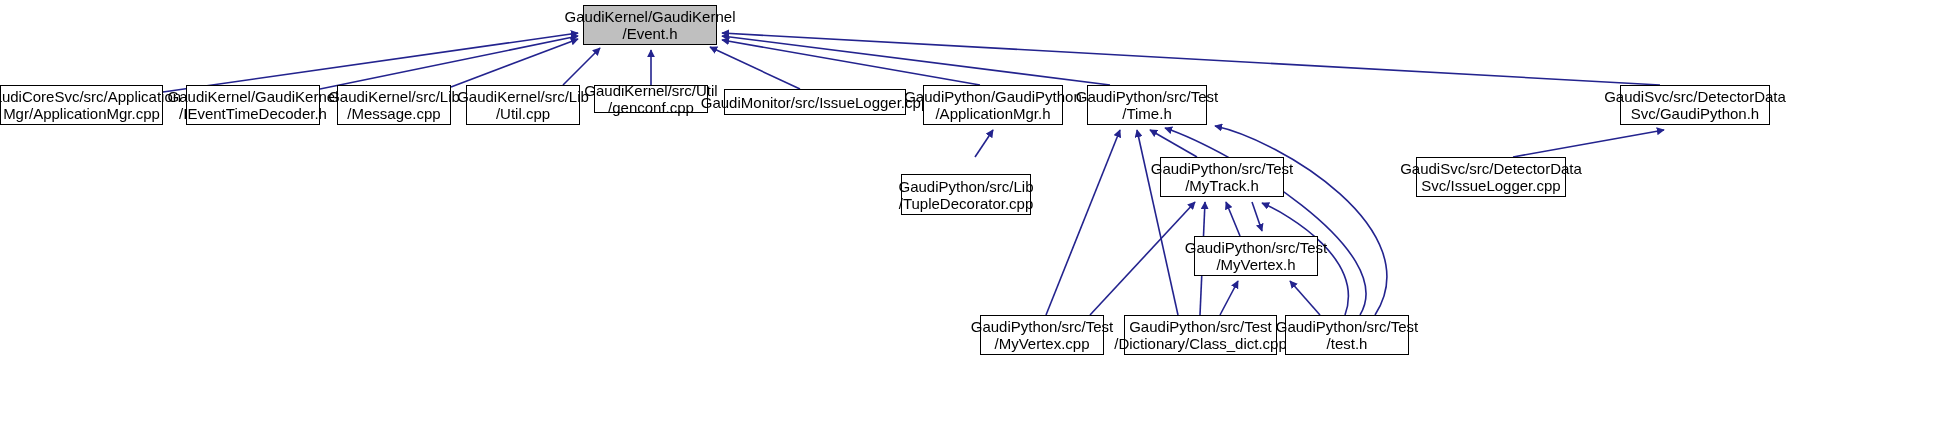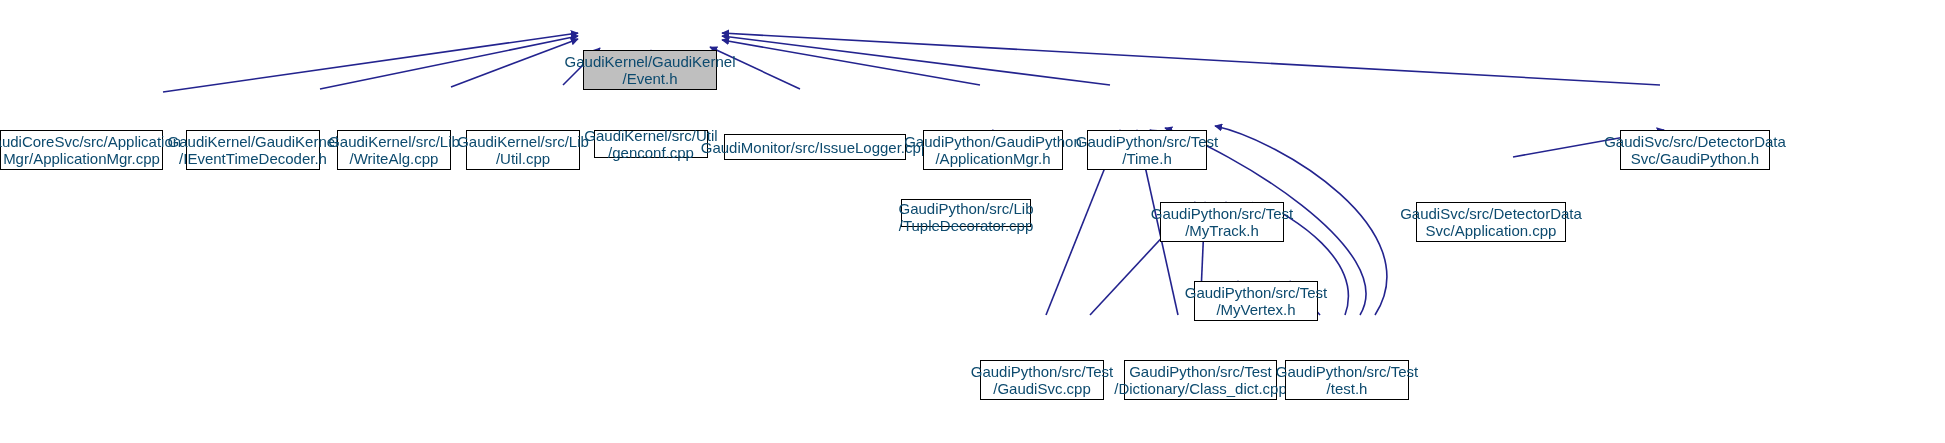--- a/index.html
+++ b/index.html
@@ -21,31 +21,30 @@
     top: 0;
     width: 1945px;
     height: 443px;
     pointer-events: none;
   }
   .node {
     position: absolute;
     box-sizing: border-box;
     border: 1px solid #000000;
     background: #ffffff;
-    color: #0c4a6e;
+    color: #000000;
     font-size: 15px;
     line-height: 17px;
     text-align: center;
     display: flex;
     flex-direction: column;
     align-items: center;
     justify-content: center;
     white-space: nowrap;
     z-index: 5;
-    margin-top: 45px;
   }
   .node.root {
     background: #bfbfbf;
     border: 1px solid #000000;
   }
   .node .ln {
     display: block;
   }
 </style>
 </head>
@@ -94,21 +93,21 @@
       <div class="node" style="left: 0px; top: 85px; width: 163px; height: 40px;">
         <span class="ln">GaudiCoreSvc/src/Application</span>
         <span class="ln">Mgr/ApplicationMgr.cpp</span>
       </div>
       <div class="node" style="left: 186px; top: 85px; width: 134px; height: 40px;">
         <span class="ln">GaudiKernel/GaudiKernel</span>
         <span class="ln">/IEventTimeDecoder.h</span>
       </div>
       <div class="node" style="left: 337px; top: 85px; width: 114px; height: 40px;">
         <span class="ln">GaudiKernel/src/Lib</span>
-        <span class="ln">/WriteAlg.cpp</span>
+        <span class="ln">/Message.cpp</span>
       </div>
       <div class="node" style="left: 466px; top: 85px; width: 114px; height: 40px;">
         <span class="ln">GaudiKernel/src/Lib</span>
         <span class="ln">/Util.cpp</span>
       </div>
       <div class="node" style="left: 594px; top: 85px; width: 114px; height: 28px;">
         <span class="ln">GaudiKernel/src/Util</span>
         <span class="ln">/genconf.cpp</span>
       </div>
       <div class="node" style="left: 724px; top: 89px; width: 182px; height: 26px;">
@@ -119,39 +118,39 @@
         <span class="ln">/ApplicationMgr.h</span>
       </div>
       <div class="node" style="left: 1087px; top: 85px; width: 120px; height: 40px;">
         <span class="ln">GaudiPython/src/Test</span>
         <span class="ln">/Time.h</span>
       </div>
       <div class="node" style="left: 1620px; top: 85px; width: 150px; height: 40px;">
         <span class="ln">GaudiSvc/src/DetectorData</span>
         <span class="ln">Svc/GaudiPython.h</span>
       </div>
-      <div class="node" style="left: 901px; top: 154px; width: 130px; height: 28px; justify-content: space-between;">
+      <div class="node" style="left: 901px; top: 174px; width: 130px; height: 41px;">
         <span class="ln">GaudiPython/src/Lib</span>
         <span class="ln">/TupleDecorator.cpp</span>
       </div>
       <div class="node" style="left: 1160px; top: 157px; width: 124px; height: 40px;">
         <span class="ln">GaudiPython/src/Test</span>
         <span class="ln">/MyTrack.h</span>
       </div>
       <div class="node" style="left: 1416px; top: 157px; width: 150px; height: 40px;">
         <span class="ln">GaudiSvc/src/DetectorData</span>
-        <span class="ln">Svc/Application.cpp</span>
+        <span class="ln">Svc/IssueLogger.cpp</span>
       </div>
       <div class="node" style="left: 1194px; top: 236px; width: 124px; height: 40px;">
         <span class="ln">GaudiPython/src/Test</span>
         <span class="ln">/MyVertex.h</span>
       </div>
       <div class="node" style="left: 980px; top: 315px; width: 124px; height: 40px;">
         <span class="ln">GaudiPython/src/Test</span>
-        <span class="ln">/GaudiSvc.cpp</span>
+        <span class="ln">/MyVertex.cpp</span>
       </div>
       <div class="node" style="left: 1124px; top: 315px; width: 153px; height: 40px;">
         <span class="ln">GaudiPython/src/Test</span>
         <span class="ln">/Dictionary/Class_dict.cpp</span>
       </div>
       <div class="node" style="left: 1285px; top: 315px; width: 124px; height: 40px;">
         <span class="ln">GaudiPython/src/Test</span>
         <span class="ln">/test.h</span>
       </div>
     </div>

